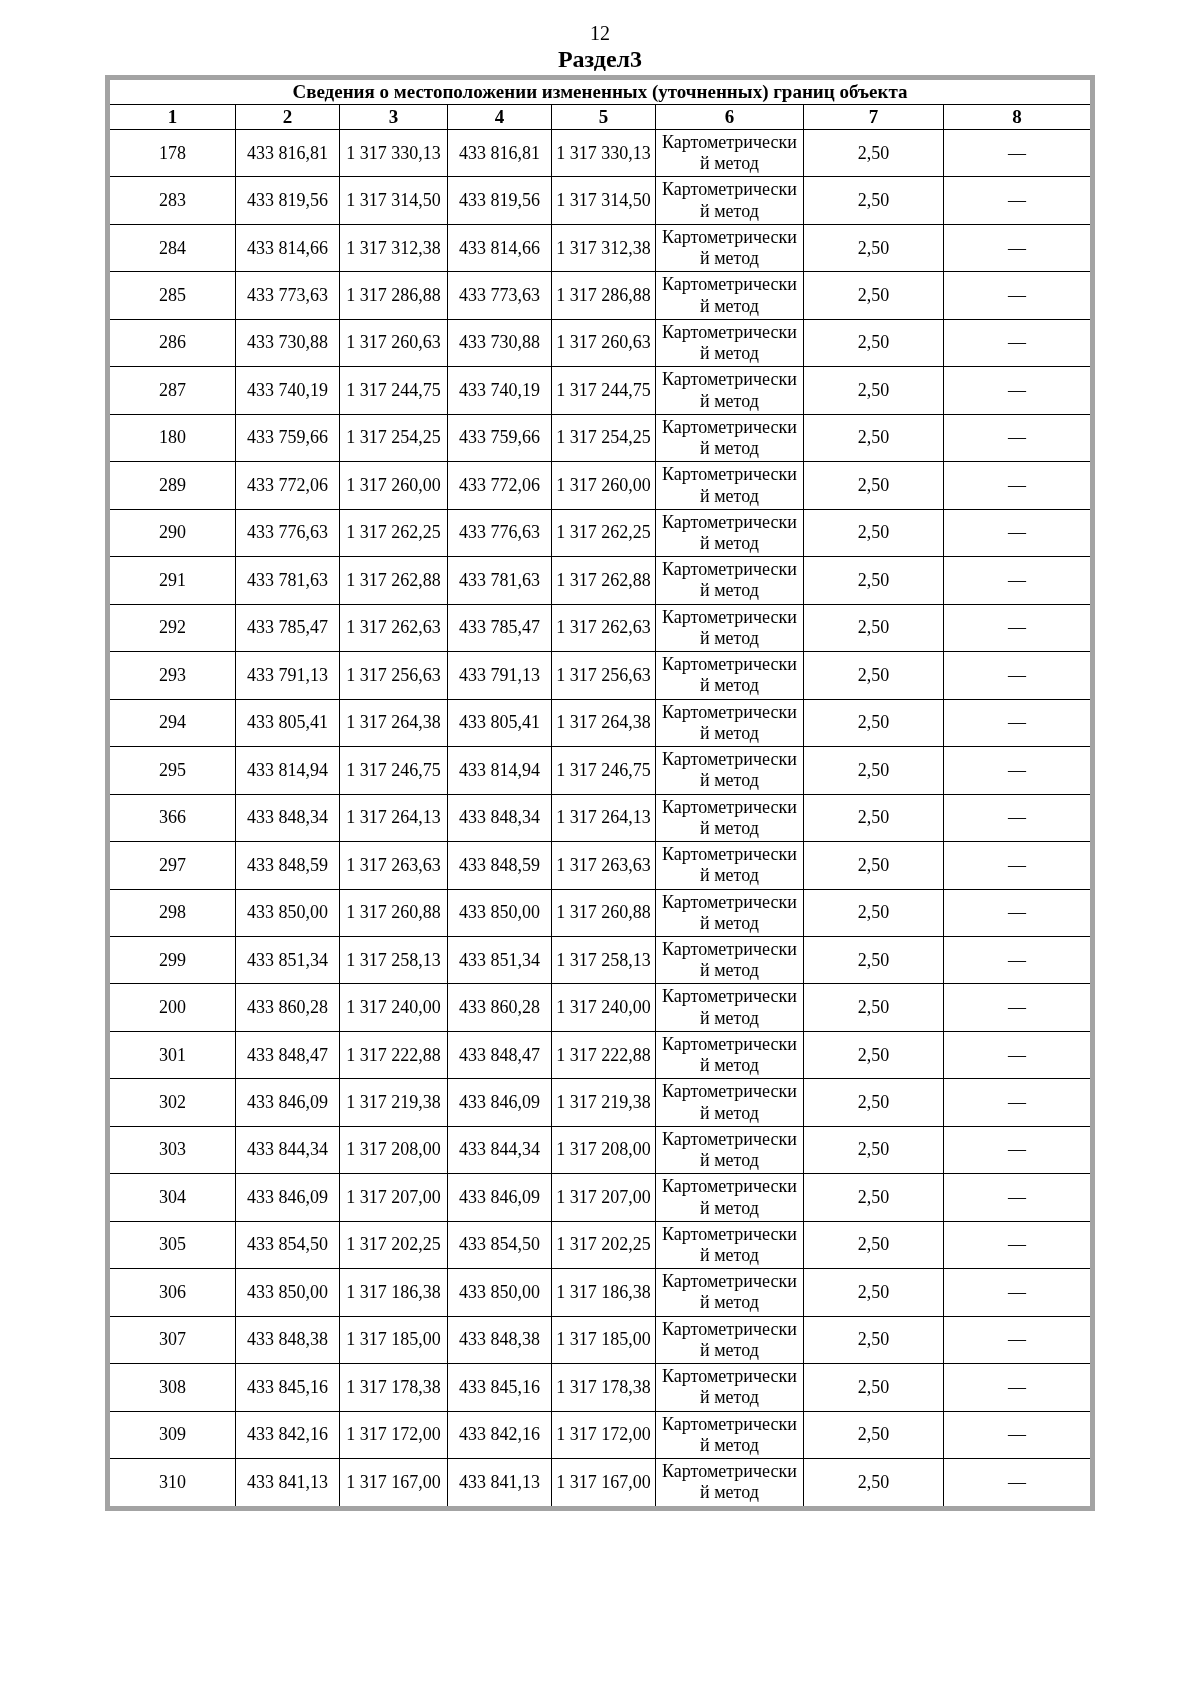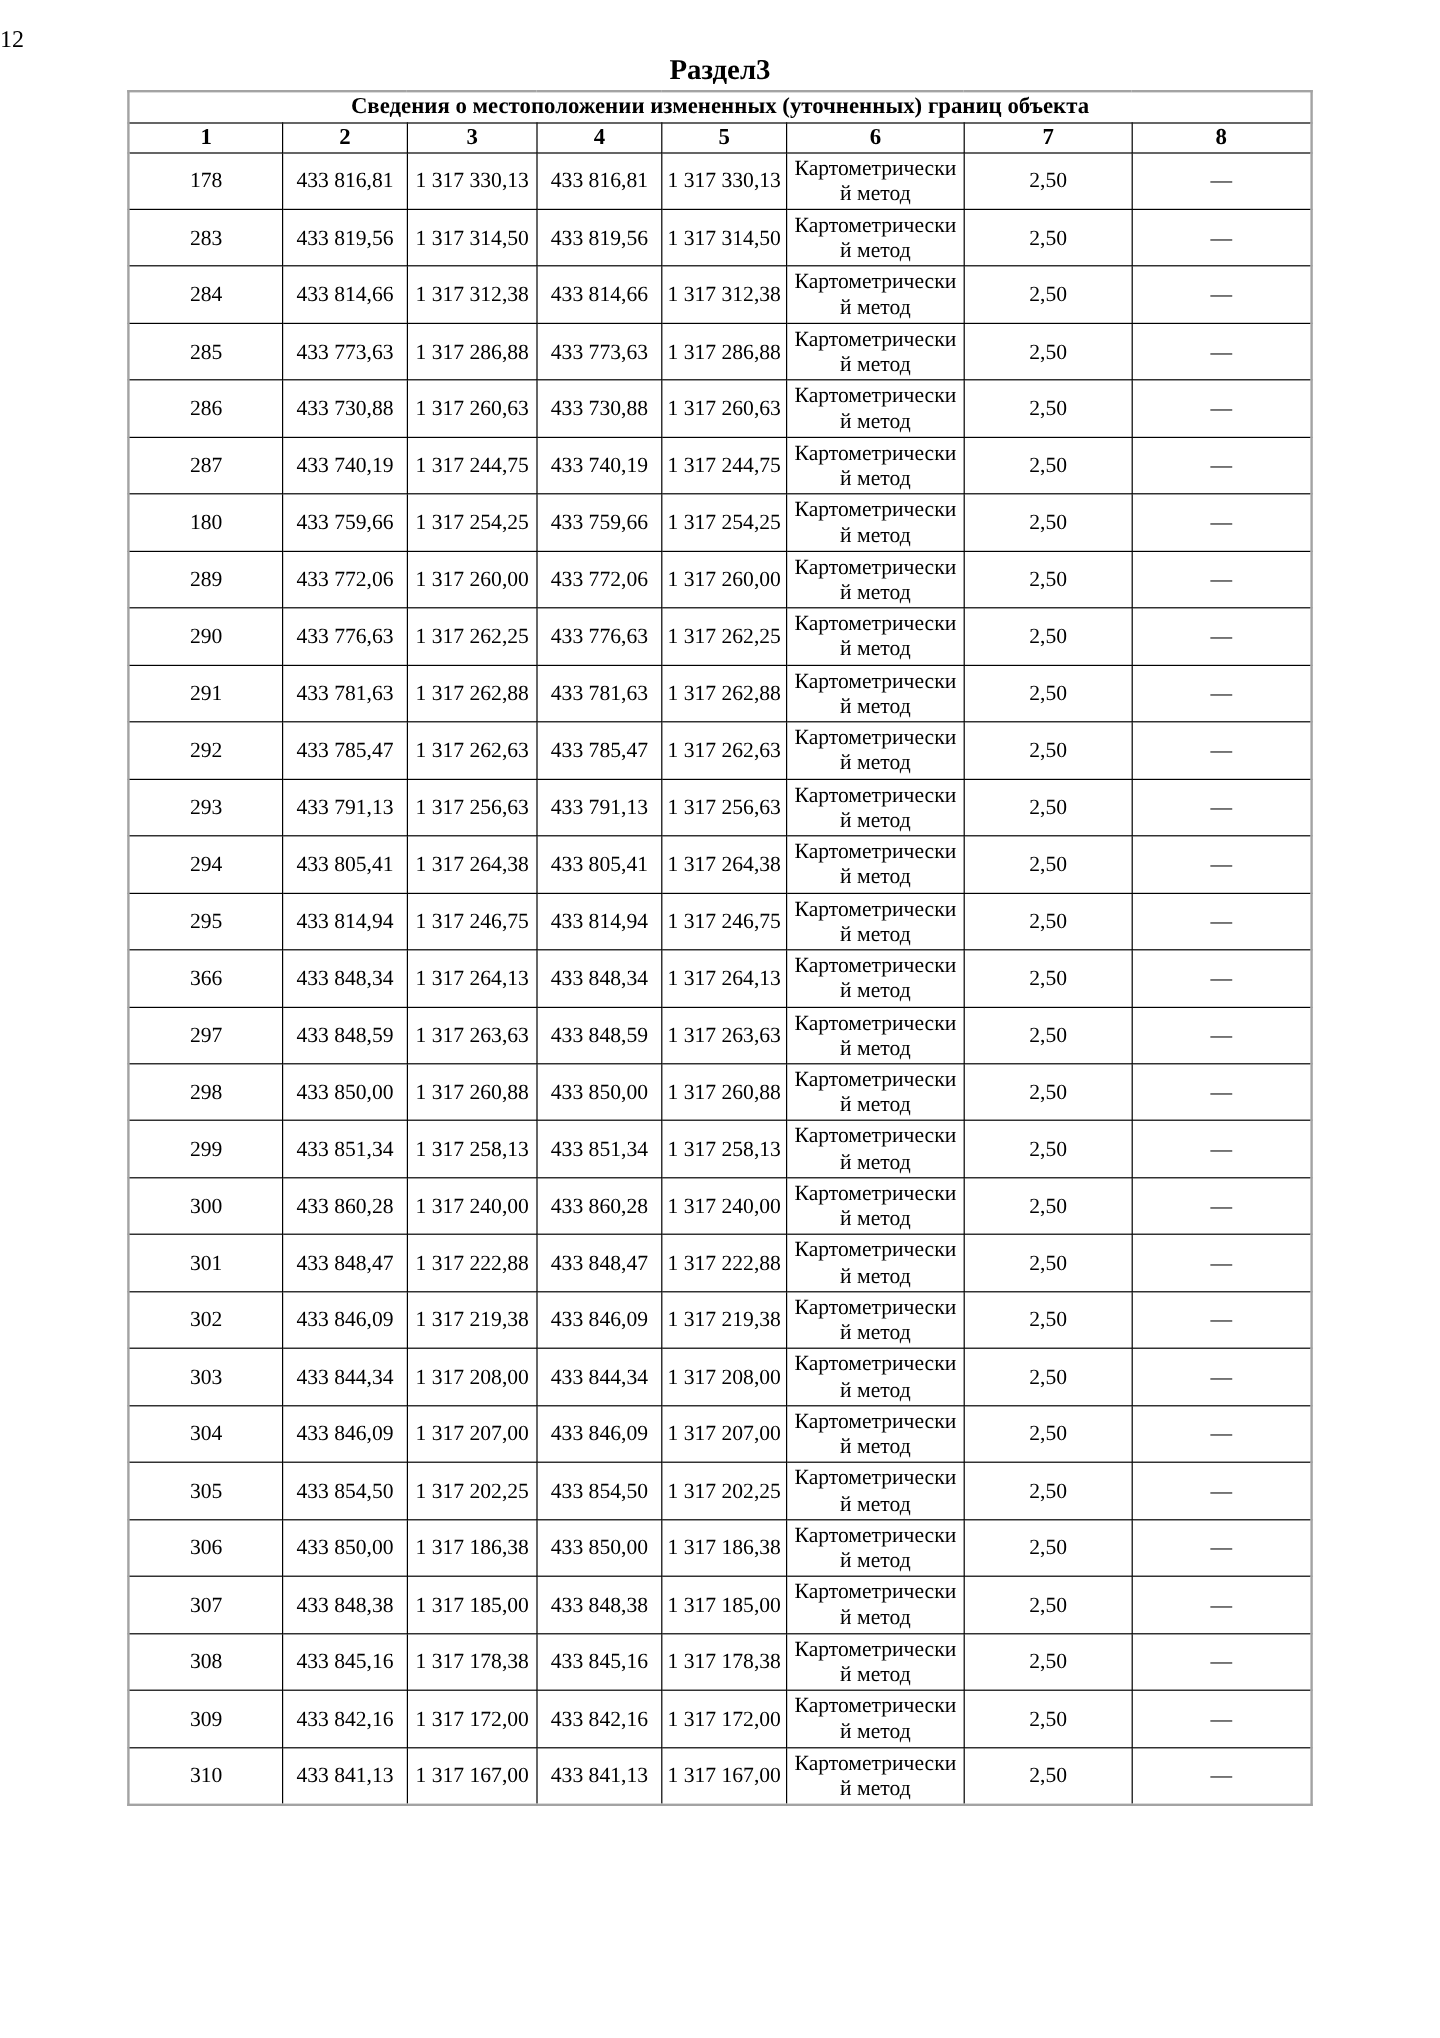--- a/index.html
+++ b/index.html
@@ -8,35 +8,35 @@
     position: relative;
     width: 1200px;
     height: 1698px;
     margin: 0 auto;
     background: #ffffff;
     color: #000000;
     font-family: "Liberation Serif", "DejaVu Serif", serif;
     padding-top: 22px;
   }
   .page-number {
-    text-align: left;
+    text-align: center;
     font-size: 20px;
   }
   .section-title {
     text-align: center;
     font-size: 24px;
     font-weight: bold;
     margin-top: 1px;
   }
   table.borders-table {
     width: 985px;
     margin: 2px auto 0 auto;
     border-collapse: collapse;
     table-layout: fixed;
-    border: 2px solid #a3a3a3;
+    border: 5px solid #a3a3a3;
   }
   table.borders-table th,
   table.borders-table td {
     border: 1px solid #000;
     text-align: center;
     vertical-align: middle;
   }
   th.table-title {
     font-size: 19px;
     font-weight: bold;
@@ -270,21 +270,21 @@
           <td class="c1">299</td>
           <td class="c2">433 851,34</td>
           <td class="c3">1 317 258,13</td>
           <td class="c4">433 851,34</td>
           <td class="c5">1 317 258,13</td>
           <td class="c6">Картометрический метод</td>
           <td class="c7">2,50</td>
           <td class="c8">—</td>
         </tr>
         <tr>
-          <td class="c1">300</td>
+          <td class="c1">200</td>
           <td class="c2">433 860,28</td>
           <td class="c3">1 317 240,00</td>
           <td class="c4">433 860,28</td>
           <td class="c5">1 317 240,00</td>
           <td class="c6">Картометрический метод</td>
           <td class="c7">2,50</td>
           <td class="c8">—</td>
         </tr>
         <tr>
           <td class="c1">301</td>

